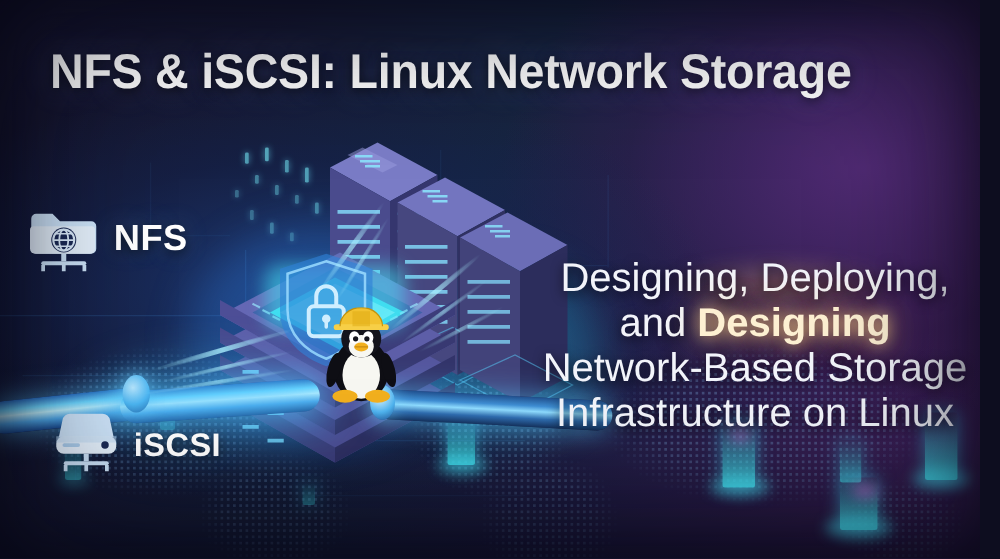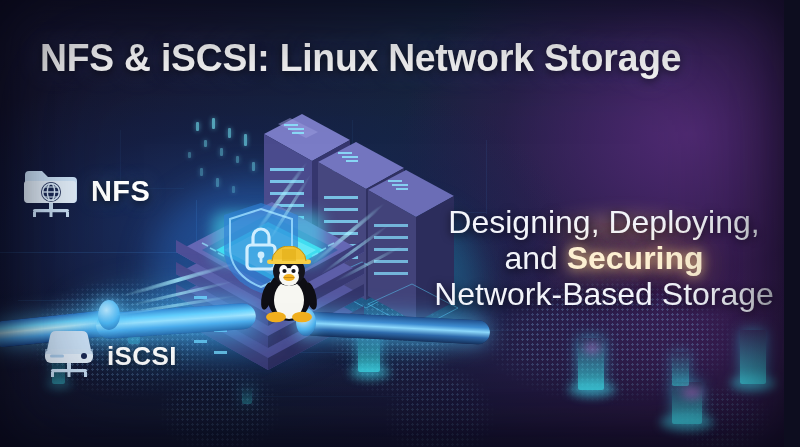--- a/index.html
+++ b/index.html
@@ -356,22 +356,23 @@
       <path d="M26 3 h14 v12 h-14 Z" fill="#e0ad16" opacity=".55"></path>
       <path d="M16 15 a17 15 0 0 1 34 0" fill="none" stroke="#c3920d" stroke-width="1"></path>
     </svg>
   </div>
 
   <div class="title">NFS &amp; iSCSI: Linux Network Storage</div>
 
   <div class="goldglow"></div>
   <div class="subtitle">
     <span class="ln">Designing, Deploying,</span>
-    <span class="ln"><span>and </span><span class="hl">Securing</span></span>
+    <span class="ln"><span>and </span><span class="hl">Designing</span></span>
     <span class="ln">Network-Based Storage</span>
+    <span class="ln">Infrastructure on Linux</span>
   </div>
 
   <div class="badge" id="nfs-badge">
     <span>
       <svg width="62" height="58" viewBox="0 0 62 58">
         <path d="M5 11 h17 l6 6 h25 a4 4 0 0 1 4 4 v18 a4 4 0 0 1 -4 4 h-44 a4 4 0 0 1 -4 -4 v-24 a4 4 0 0 1 4 -4 z" fill="#cfe6fb"></path>
         <path d="M9 21 h44 a3 3 0 0 1 3 3 v15 a4 4 0 0 1 -4 4 h-44 a4 4 0 0 1 -4 -4 v-15 a3 3 0 0 1 3 -3 z" fill="#e8f4ff"></path>
         <circle cx="31" cy="32" r="10" fill="#1b2a55"></circle>
         <circle cx="31" cy="32" r="8.4" fill="none" stroke="#dff0ff" stroke-width="1.6"></circle>
         <ellipse cx="31" cy="32" rx="3.6" ry="8.4" fill="none" stroke="#dff0ff" stroke-width="1.4"></ellipse>

